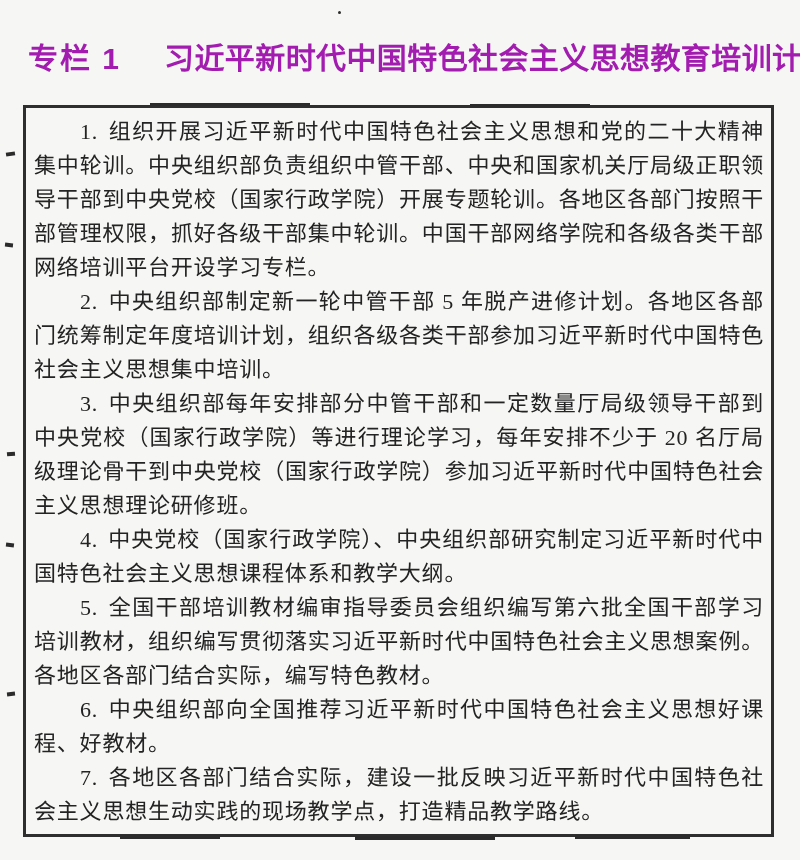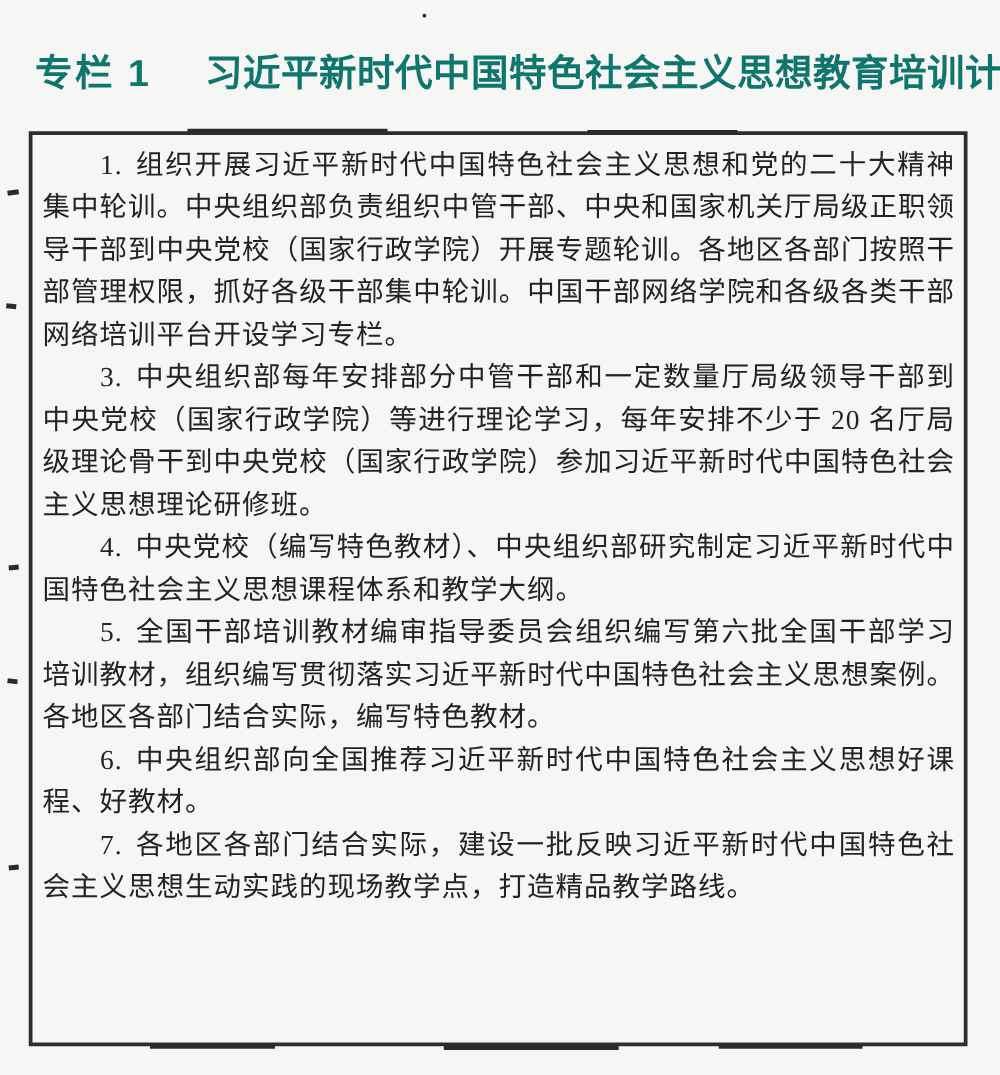--- a/index.html
+++ b/index.html
@@ -20,21 +20,21 @@
   .doc-title {
     position: absolute;
     left: 28px;
     top: 34px;
     width: 748px;
     display: flex;
     align-items: baseline;
     gap: 43px;
     font-family: "Liberation Sans", "DejaVu Sans", sans-serif;
     font-weight: bold;
-    color: #0f766e;
+    color: #a21caf;
     white-space: nowrap;
   }
   .doc-title .box-label {
     font-size: 30px;
     letter-spacing: 2px;
   }
   .doc-title .box-title {
     font-size: 30px;
     letter-spacing: 0.4px;
   }
@@ -95,24 +95,27 @@
   <div class="doc-title">
     <span class="box-label">专栏 1</span>
     <span class="box-title">习近平新时代中国特色社会主义思想教育培训计划</span>
   </div>
 
   <div class="content-box">
     <p>
       <span class="para-number">1.</span><span>组织开展习近平新时代中国特色社会主义思想和党的二十大精神集中轮训。中央组织部负责组织中管干部、中央和国家机关厅局级正职领导干部到中央党校（国家行政学院）开展专题轮训。各地区各部门按照干部管理权限，抓好各级干部集中轮训。中国干部网络学院和各级各类干部网络培训平台开设学习专栏。</span>
     </p>
     <p>
+      <span class="para-number">2.</span><span>中央组织部制定新一轮中管干部 5 年脱产进修计划。各地区各部门统筹制定年度培训计划，组织各级各类干部参加习近平新时代中国特色社会主义思想集中培训。</span>
+    </p>
+    <p>
       <span class="para-number">3.</span><span>中央组织部每年安排部分中管干部和一定数量厅局级领导干部到中央党校（国家行政学院）等进行理论学习，每年安排不少于 20 名厅局级理论骨干到中央党校（国家行政学院）参加习近平新时代中国特色社会主义思想理论研修班。</span>
     </p>
     <p>
-      <span class="para-number">4.</span><span>中央党校（编写特色教材）、中央组织部研究制定习近平新时代中国特色社会主义思想课程体系和教学大纲。</span>
+      <span class="para-number">4.</span><span>中央党校（国家行政学院）、中央组织部研究制定习近平新时代中国特色社会主义思想课程体系和教学大纲。</span>
     </p>
     <p>
       <span class="para-number">5.</span><span>全国干部培训教材编审指导委员会组织编写第六批全国干部学习培训教材，组织编写贯彻落实习近平新时代中国特色社会主义思想案例。各地区各部门结合实际，编写特色教材。</span>
     </p>
     <p>
       <span class="para-number">6.</span><span>中央组织部向全国推荐习近平新时代中国特色社会主义思想好课程、好教材。</span>
     </p>
     <p>
       <span class="para-number">7.</span><span>各地区各部门结合实际，建设一批反映习近平新时代中国特色社会主义思想生动实践的现场教学点，打造精品教学路线。</span>
     </p>

